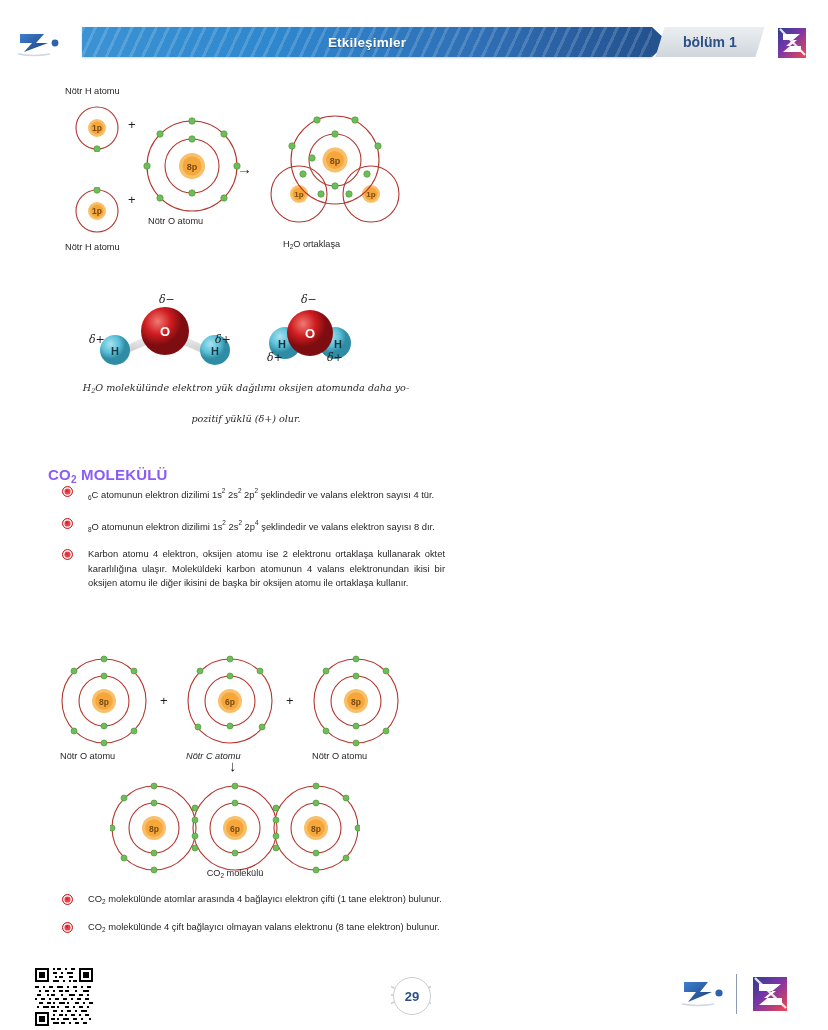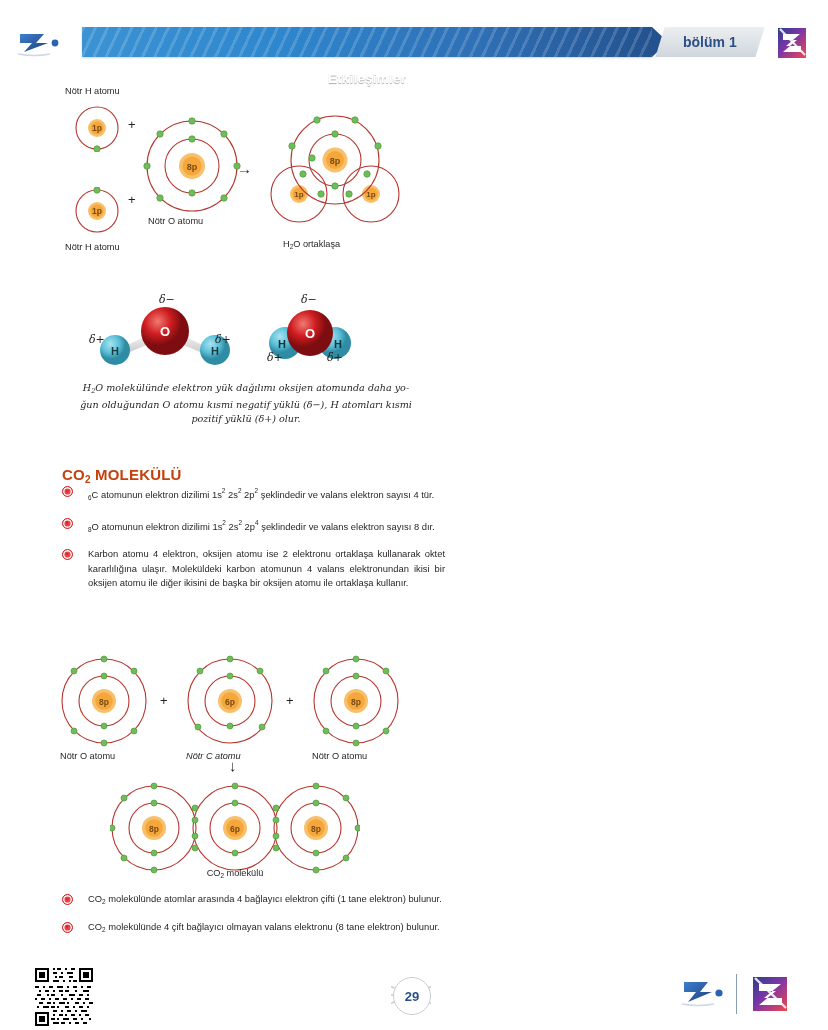--- a/index.html
+++ b/index.html
@@ -29,21 +29,20 @@
   .hdr-band:after{
     content:"";position:absolute;right:-16px;top:0;
     border-top:15px solid transparent;border-bottom:15px solid transparent;
     border-left:16px solid #23528f;
   }
   .hdr-title{
     position:absolute;left:0;top:0;width:570px;height:30px;
     display:flex;align-items:center;justify-content:center;
     color:#ffffff;font-weight:bold;font-size:13.5px;letter-spacing:.2px;
     text-shadow:0 1px 1px rgba(0,0,0,.35);
-    margin-top:36px;
   }
   .hdr-chapter{
     position:absolute;left:660px;top:1px;width:100px;height:30px;
     background:linear-gradient(180deg,#eceff1 0%, #cfd6dc 100%);
     display:flex;align-items:center;justify-content:center;
     color:#2c4f86;font-weight:bold;font-size:14px;
     transform:skewX(-17deg);
   }
   .hdr-chapter span{transform:skewX(17deg);}
   .hdr-logo-right{
@@ -67,22 +66,22 @@
 
   
   #caption-dipole{
     position:absolute;left:62px;top:381px;width:368px;
     text-align:center;font-family:"DejaVu Serif",serif;font-style:italic;
     font-size:9.6px;line-height:14px;color:#231f20;
   }
 
   
   #co2-heading{
-    position:absolute;left:62px;top:466px;
-    color:#c2410c;font-weight:bold;font-size:15px;letter-spacing:.2px;
+    position:absolute;left:48px;top:466px;
+    color:#8b5cf6;font-weight:bold;font-size:15px;letter-spacing:.2px;
   }
 
   .bullet-list{position:absolute;left:60px;width:385px;}
   .bullet-item{position:relative;padding-left:28px;margin-bottom:10px;
     font-size:9.4px;line-height:14.5px;color:#231f20;text-align:justify;}
   .bullet-dot{
     position:absolute;left:2px;top:2px;width:9px;height:9px;border-radius:50%;
     background:#ef3e42;box-shadow:inset 0 0 0 1.4px #ffffff;
     border:1px solid #c9272d;
   }
@@ -288,21 +287,21 @@
       <text x="73" y="43" text-anchor="middle" font-family="Liberation Sans, sans-serif" font-size="11" font-weight="bold" fill="#10333c">H</text>
     </svg>
   </div>
   <div class="delta" style="left:226px;top:0px;">δ−</div>
   <div class="delta" style="left:192px;top:58px;">δ+</div>
   <div class="delta" style="left:252px;top:58px;">δ+</div>
 </div>
 
 <div id="caption-dipole">
   <span>H</span><span class="sub">2</span><span>O molekülünde elektron yük dağılımı oksijen atomunda daha yo-</span><br>
-  <span>ğun olduğundan O atomu kısmi negatif yüklü (δ−), H atomları kısmi</span><br>
+  <br>
   <span>pozitif yüklü (δ+) olur.</span>
 </div>
 
 <div id="co2-heading">
   <span>CO</span><span style="font-size:10px;vertical-align:-3px;">2</span><span> MOLEKÜLÜ</span>
 </div>
 
 <div class="bullet-list" id="list-top">
     <div class="bullet-item"><span class="bullet-dot"></span><span><span class="sub">6</span><span>C atomunun elektron dizilimi 1s</span><span class="sup">2</span><span> 2s</span><span class="sup">2</span><span> 2p</span><span class="sup">2</span><span>  şeklindedir ve valans elektron sayısı 4 tür.</span></span></div>
     <div class="bullet-item"><span class="bullet-dot"></span><span><span class="sub">8</span><span>O atomunun elektron dizilimi 1s</span><span class="sup">2</span><span> 2s</span><span class="sup">2</span><span> 2p</span><span class="sup">4</span><span>  şeklindedir ve valans elektron sayısı 8 dır.</span></span></div>

